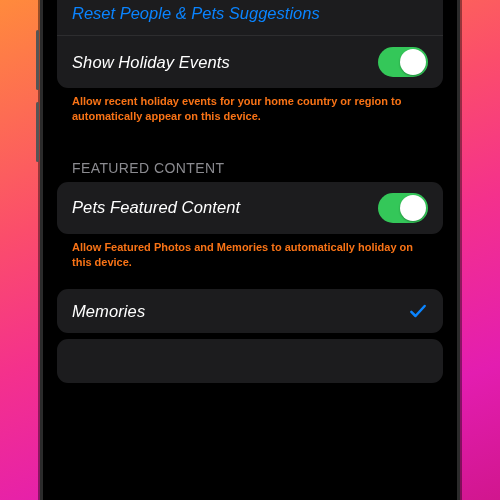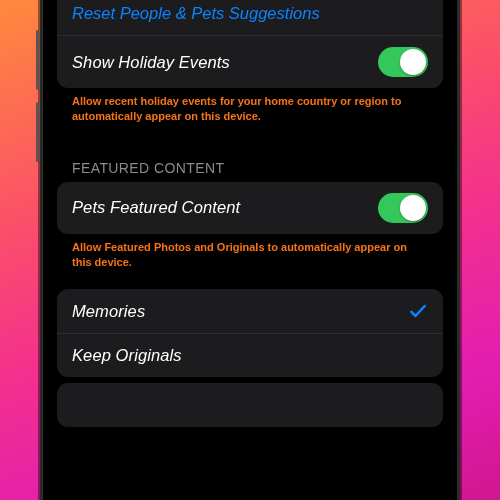--- a/index.html
+++ b/index.html
@@ -84,33 +84,30 @@
     <div class="group">
       <div class="header">FEATURED CONTENT</div>
       <div class="card">
         <div class="row">
           <span class="row-label">Pets Featured Content</span>
           <div class="toggle">
               <div class="knob"></div>
             </div>
         </div>
       </div>
-      <div class="footer">Allow Featured Photos and Originals to automatically appear on this device.</div>
+      <div class="footer">Allow Featured Photos and Memories to automatically holiday on this device.</div>
     </div>
 
     <div class="group">
       <div class="card">
         <div class="row">
           <span class="row-label">Memories</span>
           <svg class="check" viewBox="0 0 24 24" fill="none" stroke="currentColor" stroke-width="3" stroke-linecap="round" stroke-linejoin="round">
               <polyline points="4 13 9 18 20 6"></polyline>
             </svg>
-        </div>
-        <div class="row">
-          <span class="row-label">Keep Originals</span>
         </div>
       </div>
     </div>
 
     <div class="group">
       <div class="card">
         <div class="row">
           
           
         </div>

